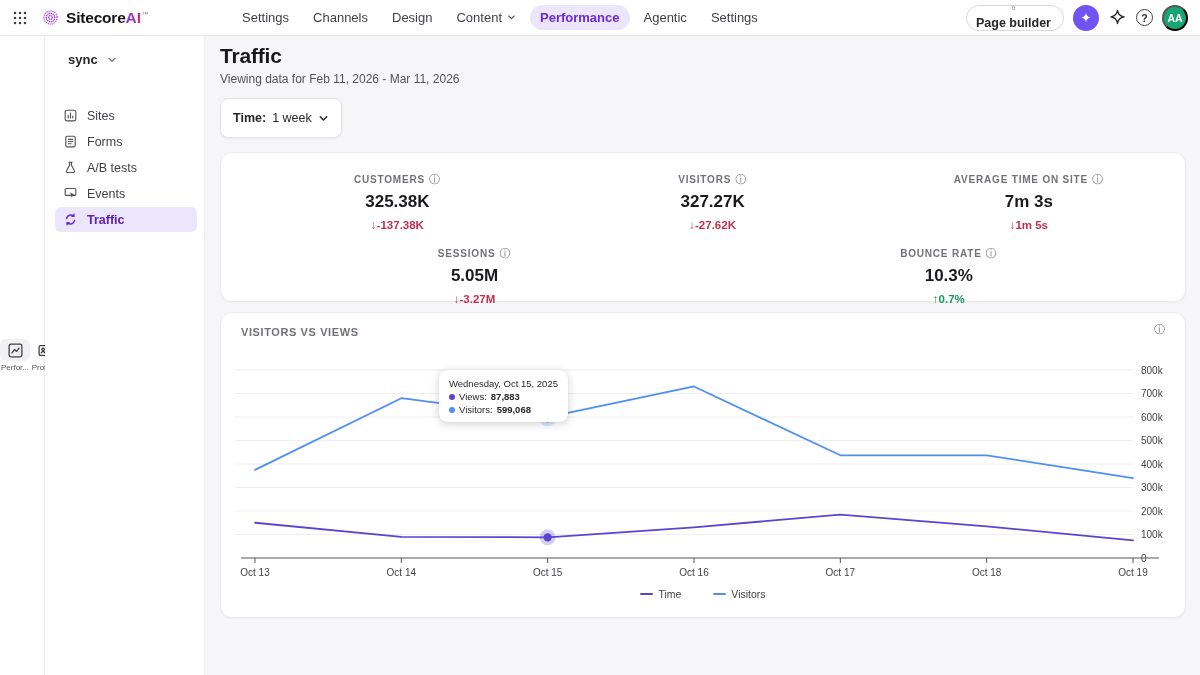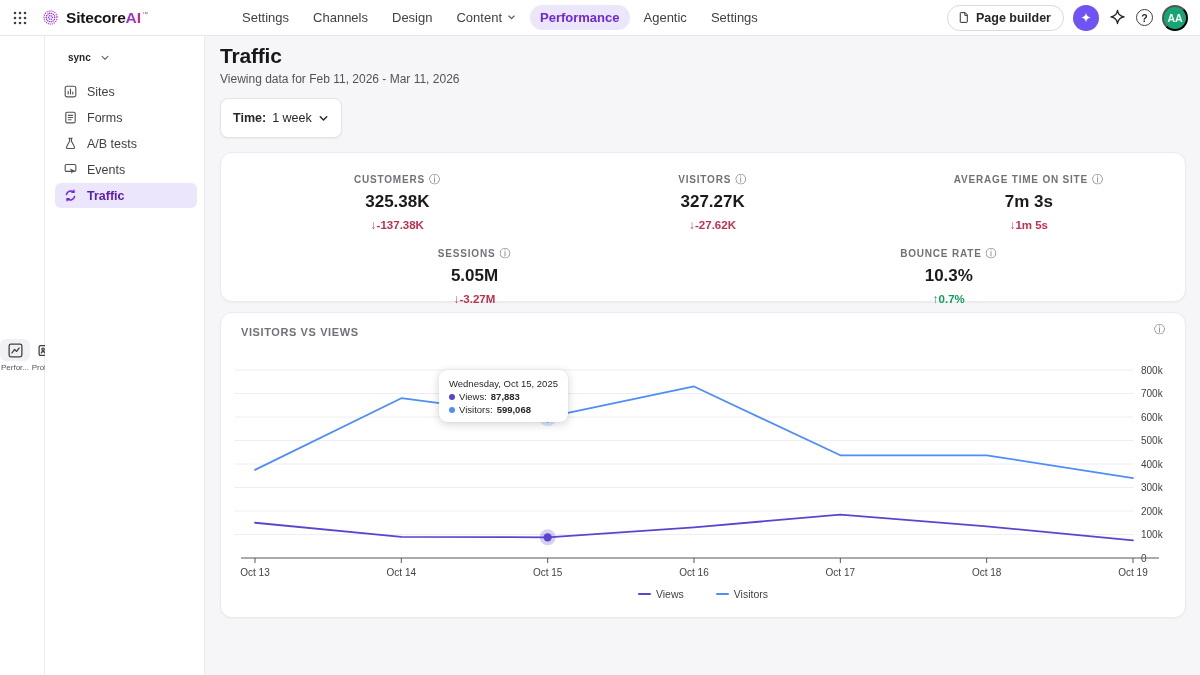--- a/index.html
+++ b/index.html
@@ -20,35 +20,35 @@
   .brand-ai{ font-size:15.5px; font-weight:700;
     background:linear-gradient(90deg,#7c3aed,#d6267b);
     -webkit-background-clip:text; background-clip:text; color:transparent;}
   .brand sup{ font-size:6px; color:#71717a; margin-left:1px;}
   .nav{ display:flex; align-items:center; gap:4px; margin-left:84px;}
   .nav-item{ padding:5px 10px; font-size:13px; color:#3f3f46; border-radius:99px;
     display:flex; align-items:center; gap:5px; cursor:pointer; background:transparent; border:none; font-family:inherit;}
   .nav-item.active{ background:#ece6fb; color:#6d28d9; font-weight:600;}
   .topbar-right{ margin-left:auto; display:flex; align-items:center; gap:9px;}
   .pb-btn{ height:26px; border:1px solid #d9d9de; border-radius:99px; background:#fff;
-    padding:0 12px 0 9px; display:flex; align-items:center; gap:6px; font-size:12.5px; font-weight:600; color:#27272a; font-family:inherit; cursor:pointer;}
+    padding:0 12px 0 9px; display:flex; align-items:center; gap:6px; font-size:12.5px; font-weight:600; color:#27272a; font-family:inherit; cursor:pointer;flex-direction:column;}
   .ai-btn{ width:26px;height:26px;border-radius:50%;background:#7152f3;border:none;display:flex;align-items:center;justify-content:center;cursor:pointer;}
   .icon-btn{ background:transparent;border:none;padding:0;display:flex;align-items:center;justify-content:center;cursor:pointer;}
   .help-circle{ width:17px;height:17px;border-radius:50%;border:1.4px solid #3f3f46; font-size:10.5px;font-weight:700;color:#27272a; display:flex;align-items:center;justify-content:center;}
   .avatar{ width:26px;height:26px;border-radius:50%;background:#17a673;color:#fff;font-size:10.5px;font-weight:700; display:flex;align-items:center;justify-content:center; cursor:pointer;}
   
   .shell{ display:flex; height:639px;}
   .rail{ width:45px; background:#fff; border-right:1px solid #ececee; display:flex; flex-direction:row; align-items:center; padding-top:7px;}
   .rail-item{ width:42px; text-align:center; margin-bottom:7px; cursor:pointer; background:none;border:none;padding:0;}
   .rail-ico{ width:30px;height:22px; margin:0 auto; display:flex;align-items:center;justify-content:center; border-radius:6px;}
   .rail-item.current .rail-ico{ background:#f1f1f4;}
   .rail-label{ font-size:8px; color:#52525b; margin-top:2px; white-space:nowrap; overflow:hidden;}
   .rail-spacer{ flex:1;}
   .subnav{ width:160px; background:#fff; border-right:1px solid #ececee; padding:12px 7px 0 10px;}
-  .ws-row{ display:flex; align-items:center; gap:9px; margin:4px 0 16px 13px; font-size:10px; font-weight:600; color:#27272a; cursor:pointer; background:none;border:none;font-family:inherit; padding:0;}
+  .ws-row{ display:flex; align-items:center; gap:9px; margin:4px 0 36px 13px; font-size:13px; font-weight:600; color:#27272a; cursor:pointer; background:none;border:none;font-family:inherit; padding:0;}
   .sn-item{ height:25px; display:flex; align-items:center; gap:9px; padding-left:8px; margin-bottom:1px;
     border-radius:6px; font-size:12.5px; color:#3f3f46; cursor:pointer; background:none;border:none;font-family:inherit; width:100%;}
   .sn-item svg{ flex:0 0 auto;}
   .sn-item.active{ background:#ebe6fb; color:#5b21b6; font-weight:600;}
   
   .main{ flex:1; padding:8px 14px 0 15px;}
   .page-title{ font-size:21px; font-weight:700; color:#18181b; margin:0; letter-spacing:-0.2px;}
   .page-sub{ font-size:12px; color:#52525b; margin-top:4px;}
   .time-btn{ margin-top:12px; height:40px; background:#fff; border:1px solid #e4e4e7; border-radius:8px;
     padding:0 12px; display:inline-flex; align-items:center; gap:6px; font-size:12.5px; color:#27272a;
@@ -354,21 +354,21 @@
         </div>
         <div class="tt-row">
           <span class="tt-dot" style="background: rgb(79, 142, 247);"></span>
           <span>Visitors:</span>
           <span class="tt-val">599,068</span>
         </div>
       </div>
       <div class="legend">
         <button class="leg-item">
           <span class="swatch" style="background: rgb(91, 69, 208);"></span>
-          <span>Views</span>
+          <span>Time</span>
         </button>
         <button class="leg-item">
           <span class="swatch" style="background: rgb(79, 142, 247);"></span>
           <span>Visitors</span>
         </button>
       </div>
     </section>
   </main>
 </div>
 

